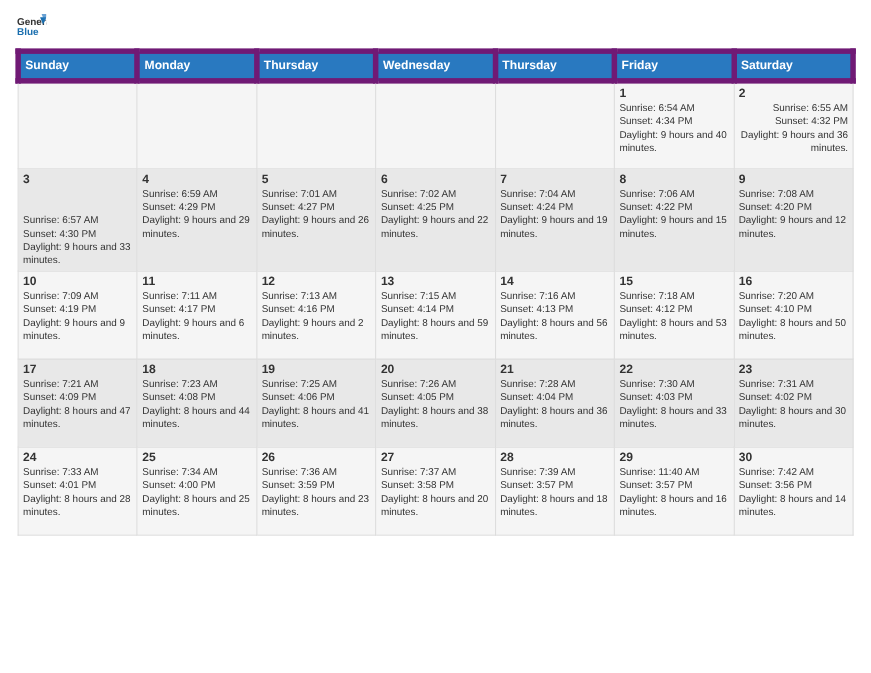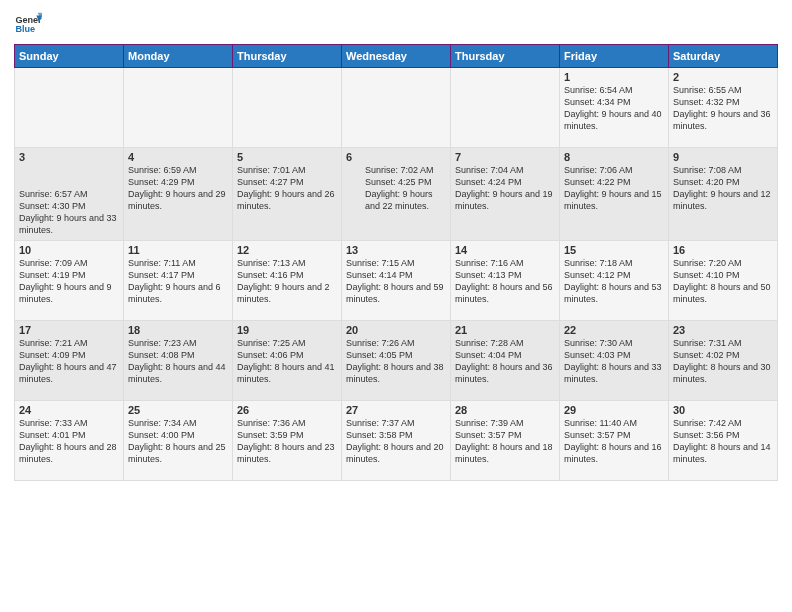--- a/index.html
+++ b/index.html
@@ -56,21 +56,21 @@
       border-collapse: collapse;
       table-layout: fixed;
     }
     thead tr th {
       background-color: #2979c0;
       color: #fff;
       font-size: 11px;
       font-weight: bold;
       padding: 5px 4px;
       text-align: left;
-      border: 1px solid #701a75;
+      border: 5px solid #701a75;
     }
     tbody tr td {
       vertical-align: top;
       padding: 3px 4px;
       border: 1px solid #ddd;
       font-size: 9.5px;
       color: #333;
       height: 80px;
     }
     tbody tr:nth-child(odd) td {
@@ -136,21 +136,21 @@
           <td></td>
           <td></td>
           <td>
             <span class="day-num">1</span>
             <div class="day-info" style="white-space: pre-line;">Sunrise: 6:54 AM
 Sunset: 4:34 PM
 Daylight: 9 hours and 40 minutes.</div>
           </td>
           <td>
             <span class="day-num">2</span>
-            <div class="day-info" style="white-space: pre-line;">Sunrise: 6:55 AM
+            <div class="day-info" style="white-space: pre-line; text-align: right;">Sunrise: 6:55 AM
 Sunset: 4:32 PM
 Daylight: 9 hours and 36 minutes.</div>
           </td>
         </tr>
         <tr>
           <td>
             <span class="day-num">3</span>
             <div class="day-info" style="white-space: pre-line; margin-top: 25px;">Sunrise: 6:57 AM
 Sunset: 4:30 PM
 Daylight: 9 hours and 33 minutes.</div>
@@ -162,21 +162,21 @@
 Daylight: 9 hours and 29 minutes.</div>
           </td>
           <td>
             <span class="day-num">5</span>
             <div class="day-info" style="white-space: pre-line;">Sunrise: 7:01 AM
 Sunset: 4:27 PM
 Daylight: 9 hours and 26 minutes.</div>
           </td>
           <td>
             <span class="day-num">6</span>
-            <div class="day-info" style="white-space: pre-line; margin-left: 19px;">Sunrise: 7:02 AM
+            <div class="day-info" style="white-space: pre-line;">Sunrise: 7:02 AM
 Sunset: 4:25 PM
 Daylight: 9 hours and 22 minutes.</div>
           </td>
           <td>
             <span class="day-num">7</span>
             <div class="day-info" style="white-space: pre-line;">Sunrise: 7:04 AM
 Sunset: 4:24 PM
 Daylight: 9 hours and 19 minutes.</div>
           </td>
           <td>

